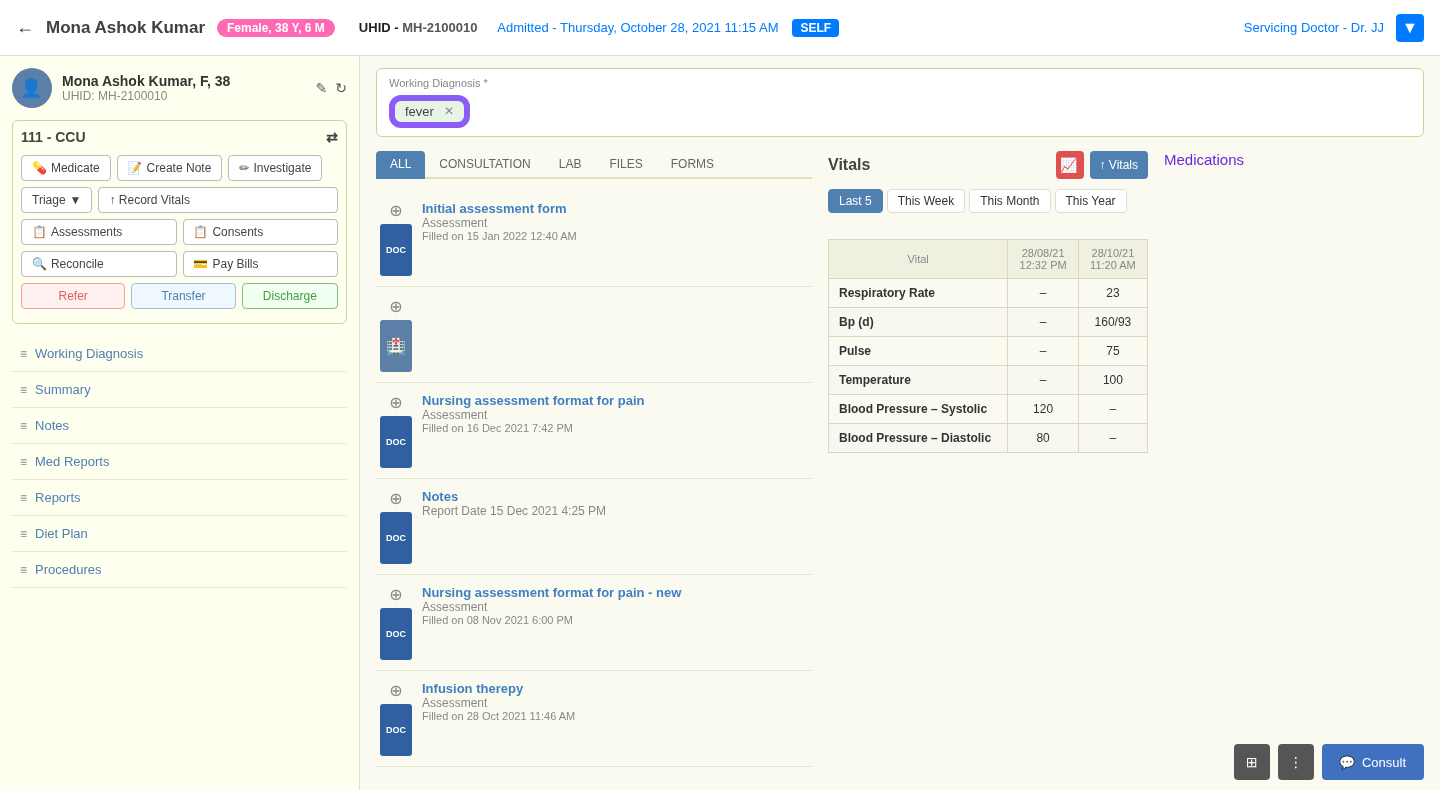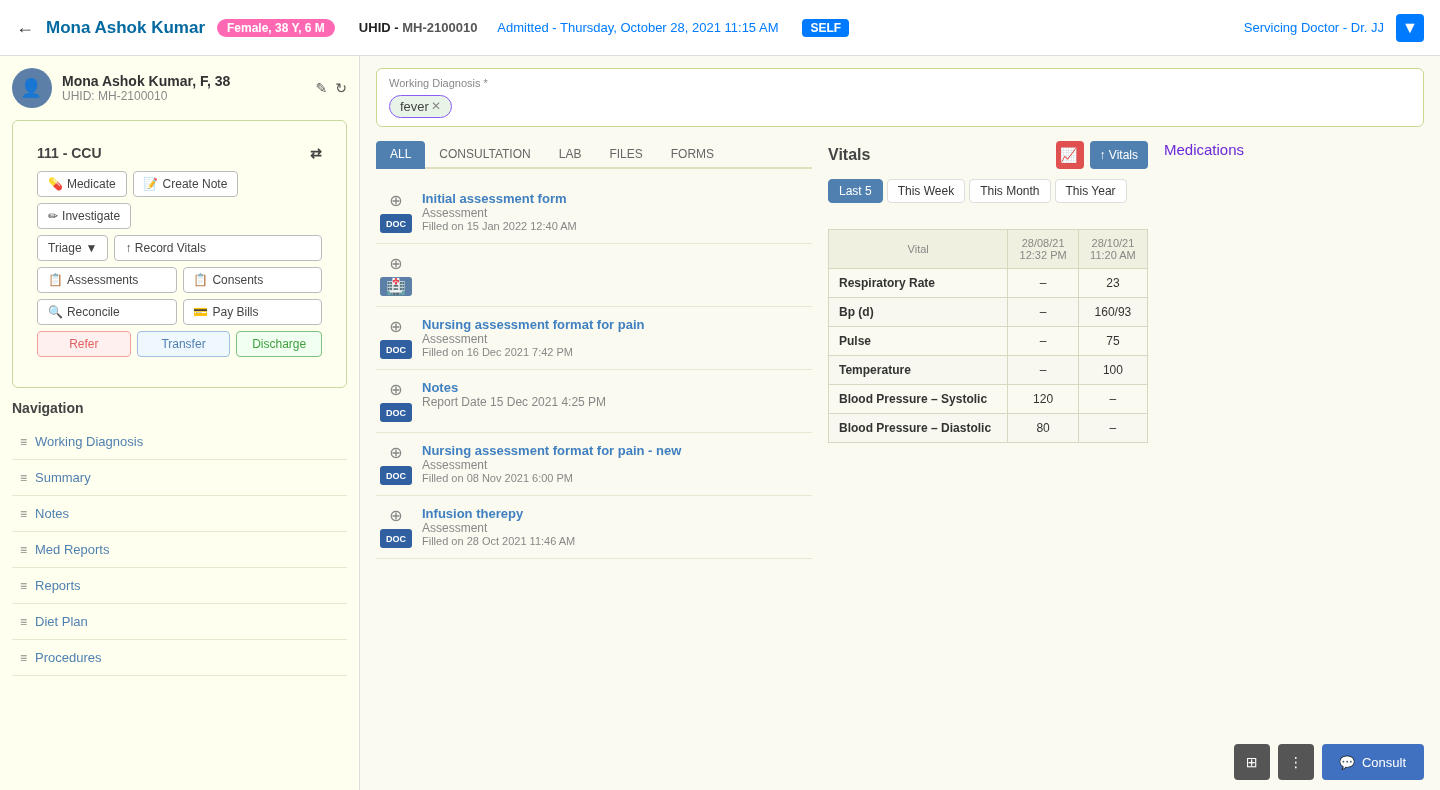--- a/index.html
+++ b/index.html
@@ -9,41 +9,41 @@
     .header {
       display: flex;
       align-items: center;
       background: #fff;
       padding: 8px 16px;
       border-bottom: 1px solid #ddd;
       height: 56px;
       gap: 12px;
     }
     .header-back { cursor: pointer; font-size: 18px; color: #333; }
-    .header-patient-name { font-size: 17px; font-weight: bold; color: #0369a1; }
+    .header-patient-name { font-size: 17px; font-weight: bold; color: #404040; }
     .header-gender-badge {
       background: #ff69b4;
       color: #fff;
       border-radius: 12px;
       padding: 2px 10px;
       font-size: 12px;
       font-weight: bold;
     }
     .header-uhid { color: #555; font-size: 13px; margin-left: 12px; }
     .header-uhid span { font-weight: bold; color: #222; }
     .header-admitted { color: #555; font-size: 13px; margin-left: 8px; }
     .header-admitted span { color: #007bff; }
     .self-badge {
       background: #007bff;
       color: #fff;
       border-radius: 4px;
       padding: 2px 8px;
       font-size: 12px;
       font-weight: bold;
-      margin-left: 12px;
+      margin-left: 2px;
     }
     .header-spacer { flex: 1; }
     .header-doctor { color: #555; font-size: 13px; text-align: center; }
     .header-doctor span { color: #007bff; }
     .header-dots-btn {
       background: #007bff;
       color: #fff;
       border: none;
       border-radius: 4px;
       width: 28px;
@@ -85,21 +85,21 @@
     }
     .patient-info .name { font-weight: bold; font-size: 14px; }
     .patient-info .uhid { color: #888; font-size: 12px; }
     .patient-card-icons { margin-left: auto; display: flex; gap: 8px; }
     .patient-card-icons span { cursor: pointer; color: #555; font-size: 14px; }
 
     .ward-box {
       border: 1px solid #c8d8a0;
       border-radius: 6px;
       background: #fffff0;
-      padding: 24px;
+      padding: 8px;
       margin-bottom: 12px;
     }
     .ward-header {
       display: flex; align-items: center; justify-content: space-between;
       font-weight: bold; font-size: 14px; margin-bottom: 10px;
     }
     .ward-header span { color: #444; }
     .ward-buttons-row {
       display: flex; gap: 6px; margin-bottom: 6px; flex-wrap: wrap;
     }
@@ -144,23 +144,23 @@
     
     .working-diagnosis-box {
       border: 1px solid #c8d890;
       border-radius: 6px;
       padding: 8px 12px;
       background: #fff;
       margin-bottom: 14px;
     }
     .wd-label { font-size: 11px; color: #888; margin-bottom: 6px; }
     .wd-tag {
-      display: inline-flex; align-items: flex-start; gap: 2px;
+      display: inline-flex; align-items: flex-start; gap: 10px;
       background: #e8f4e8;
-      border: 1px solid #8b5cf6;
+      border: 6px solid #8b5cf6;
       border-radius: 12px;
       padding: 3px 10px;
       font-size: 13px;
       color: #444;
     }
     .wd-tag-close { cursor: pointer; color: #888; font-size: 12px; }
 
     
     .two-col {
       display: flex;
@@ -192,21 +192,21 @@
     }
 
     .doc-item {
       display: flex; align-items: flex-start; gap: 10px;
       padding: 10px 4px;
       border-bottom: 1px solid #e8e8d0;
     }
     .doc-icon-area { display: flex; flex-direction: column; align-items: center; gap: 4px; }
     .doc-add-btn { color: #888; font-size: 16px; cursor: pointer; }
     .doc-file-icon {
-      width: 32px; height: 19px;
+      width: 32px; height: 52px;
       background: #3060a0;
       border-radius: 3px;
       display: flex; align-items: center; justify-content: center;
       color: #fff; font-size: 9px; font-weight: bold;
     }
     .doc-content { flex: 1; }
     .doc-title { color: #4080c0; font-weight: bold; font-size: 13px; cursor: pointer; }
     .doc-type { color: #888; font-size: 12px; }
     .doc-date { color: #888; font-size: 11px; }
 
@@ -376,21 +376,20 @@
       </div>
 
       <div class="action-buttons-row">
         <button class="btn-refer">Refer</button>
         <button class="btn-transfer">Transfer</button>
         <button class="btn-discharge">Discharge</button>
       </div>
     </div>
 
     <div class="nav-section">
-      <div class="nav-title">Navigation</div>
       <div class="nav-item">
         <span class="nav-icon">≡</span>
         <span>Working Diagnosis</span>
       </div>
       <div class="nav-item">
         <span class="nav-icon">≡</span>
         <span>Summary</span>
       </div>
       <div class="nav-item">
         <span class="nav-icon">≡</span>

